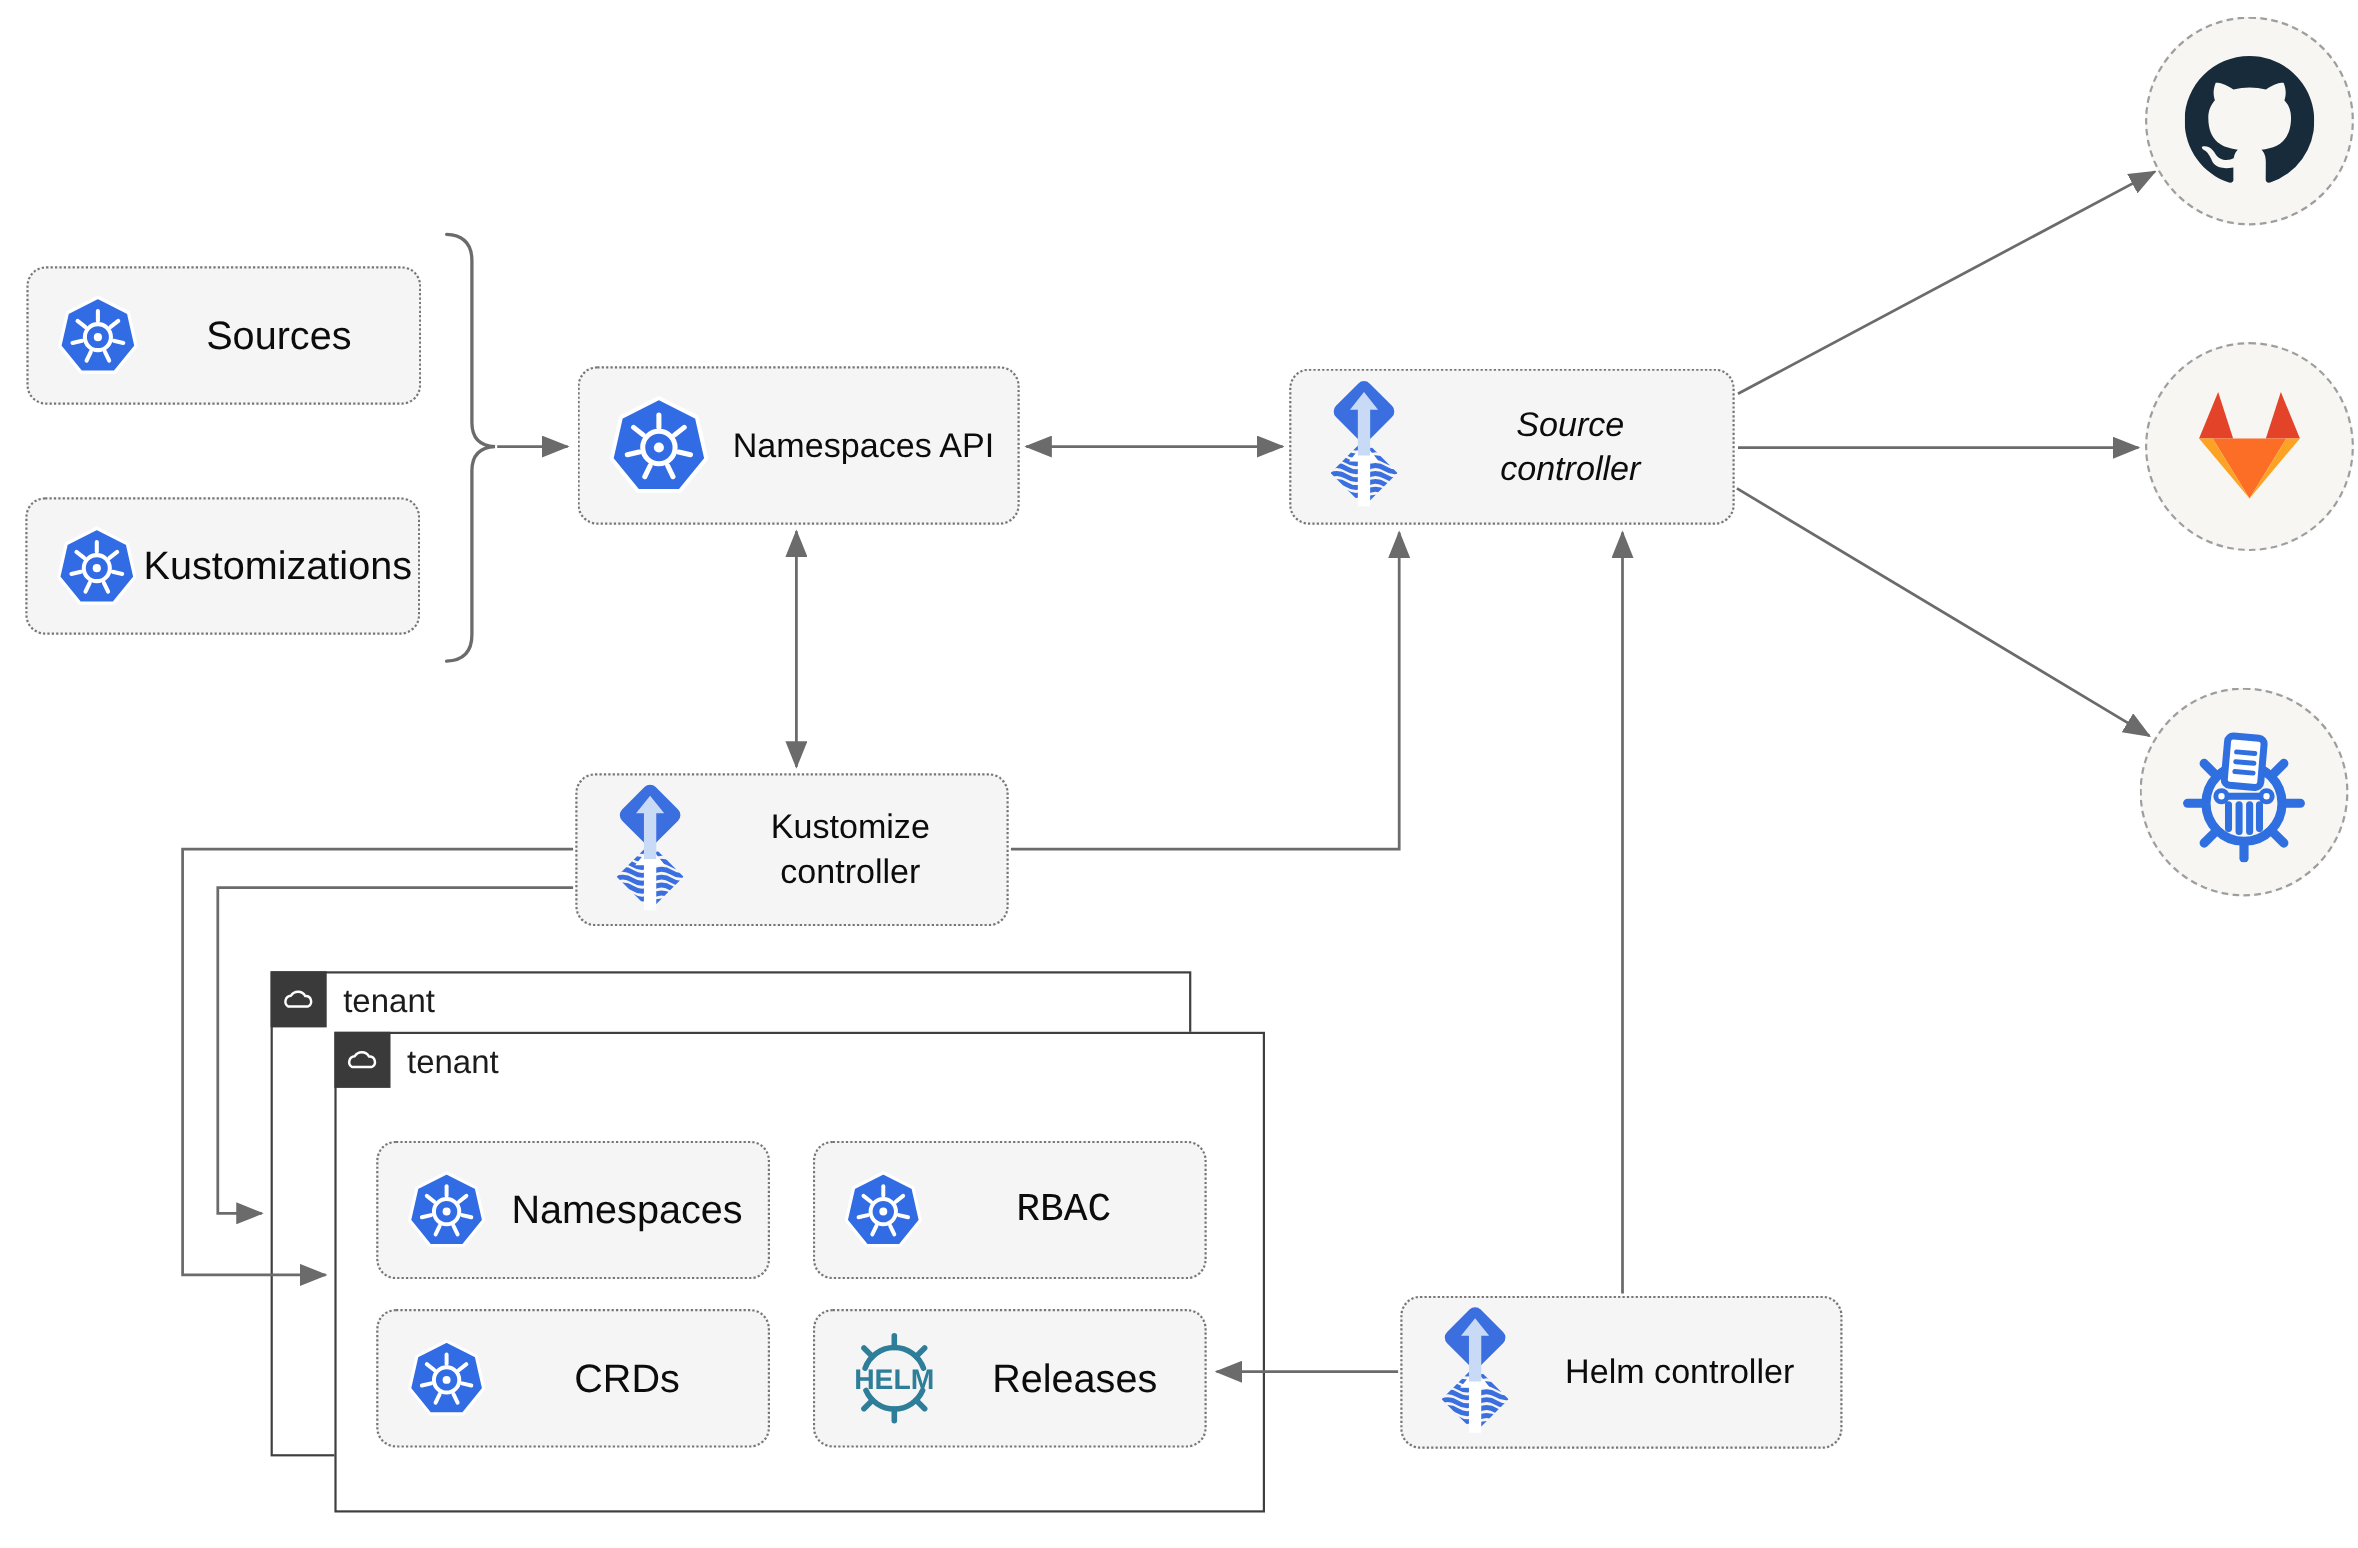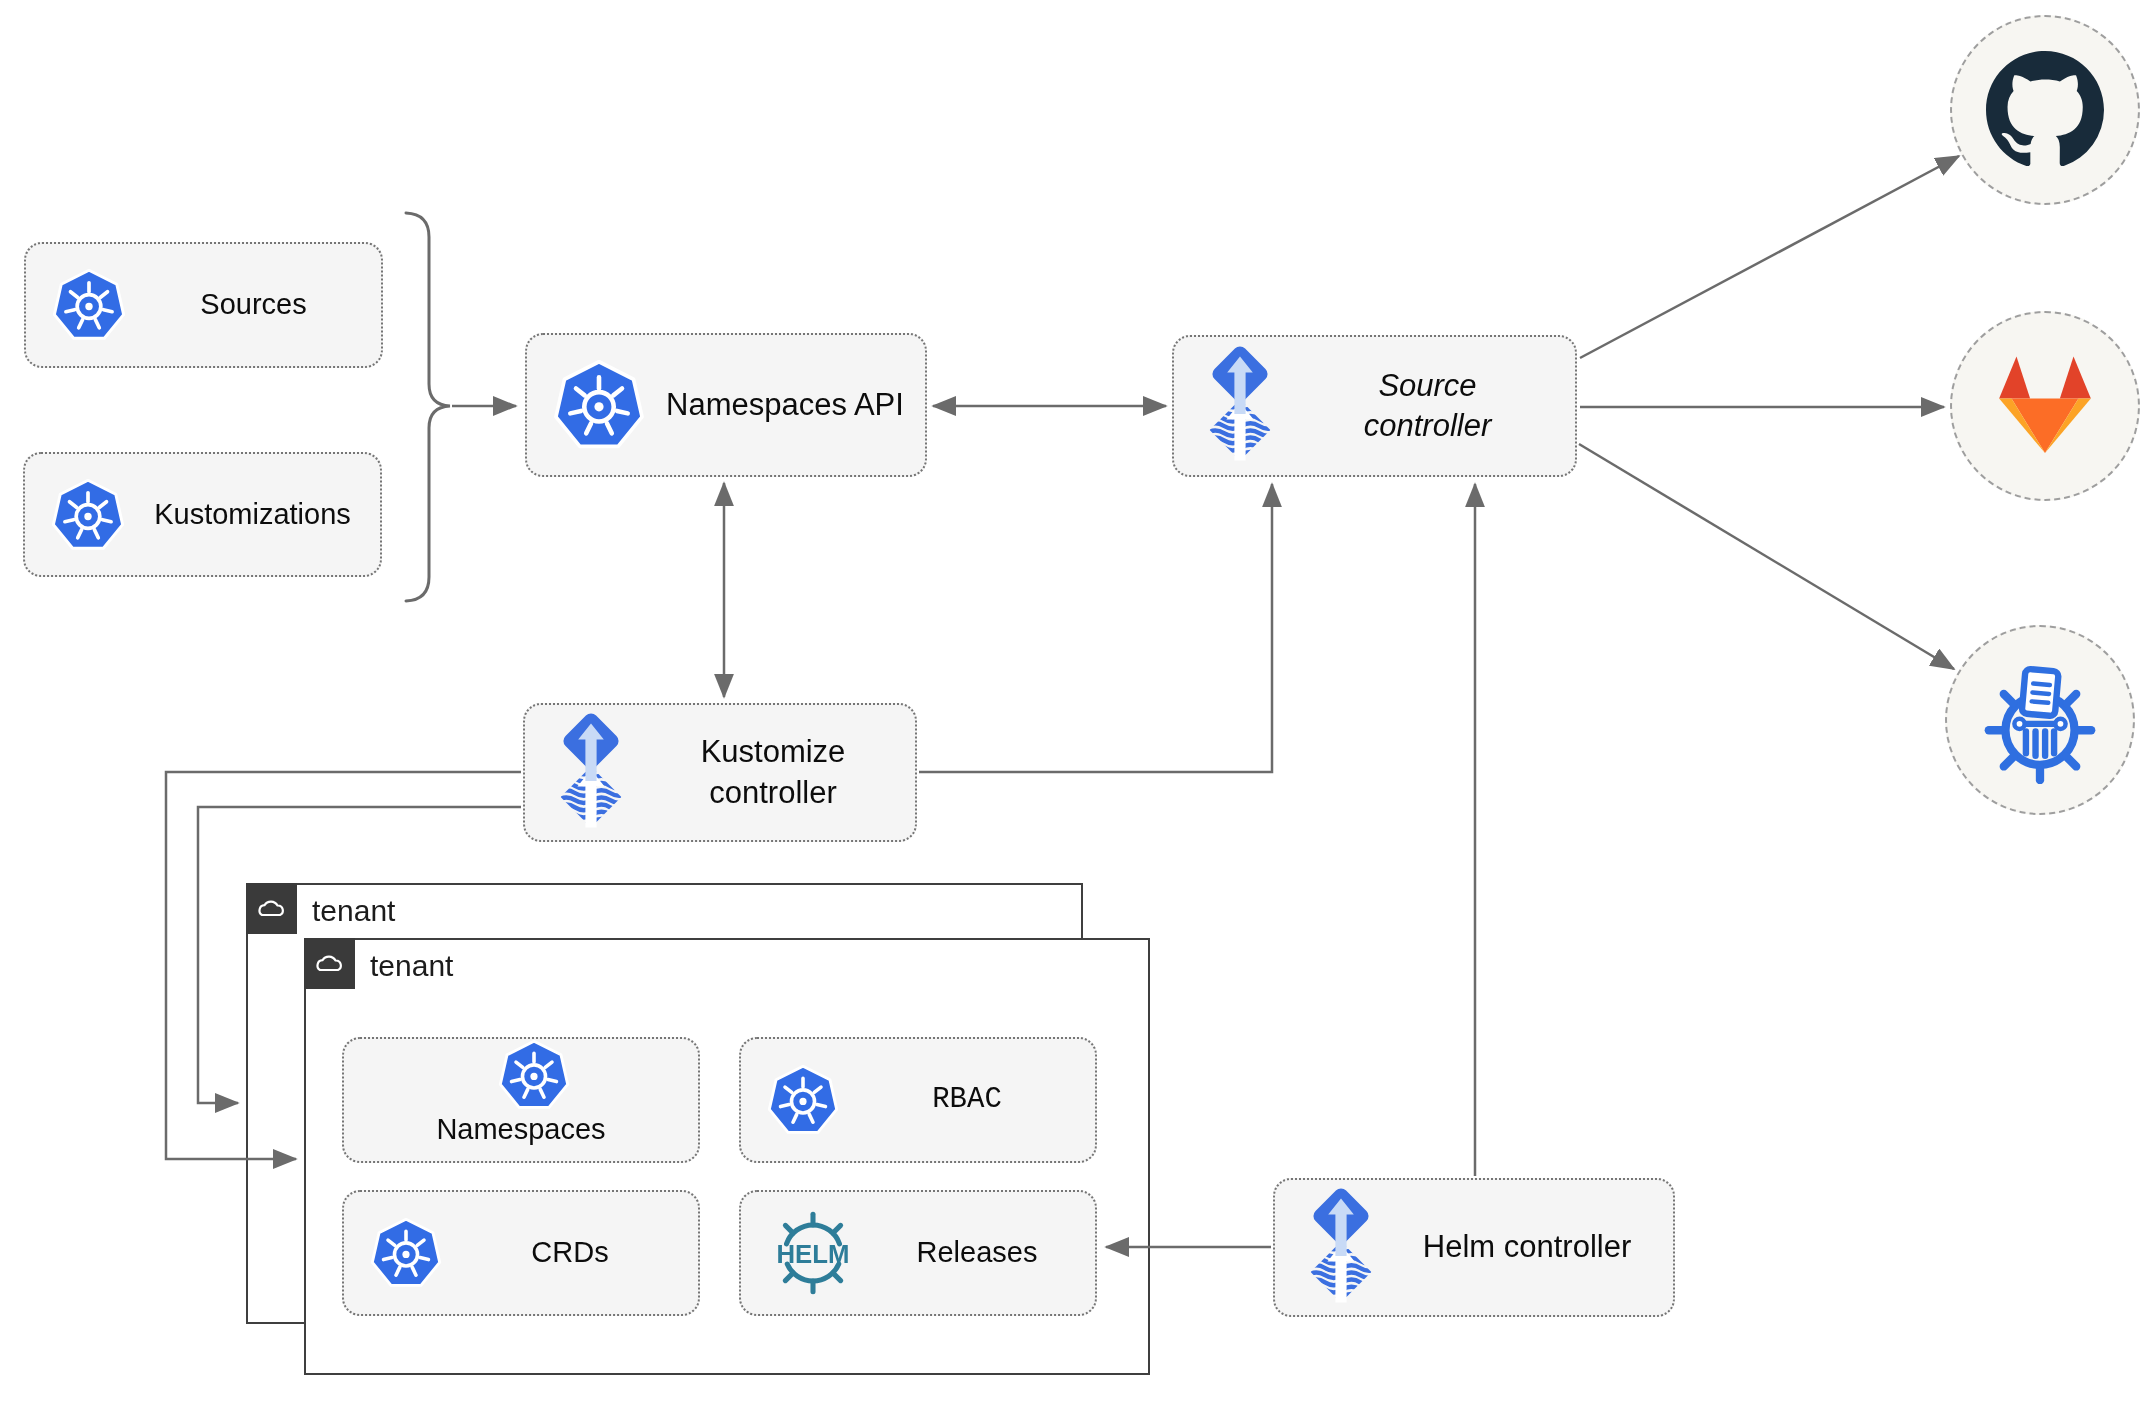--- a/index.html
+++ b/index.html
@@ -2,21 +2,21 @@
 <html><head>
 <meta charset="utf-8">
 <style>
   html,body{margin:0;padding:0;background:#fff;}
   .canvas{position:relative;width:2144px;height:1407px;background:#ffffff;
           font-family:"Liberation Sans",sans-serif;overflow:hidden;}
 
   
   .node{position:absolute;background:#f5f5f5;border:2.5px dotted #757575;border-radius:18px;
         display:flex;align-items:center;box-sizing:border-box;z-index:3;}
-  .node .lbl{flex:1;text-align:center;font-size:29px;color:#0c0c0c;line-height:1.3;}
+  .node .lbl{flex:1;text-align:center;font-size:36px;color:#0c0c0c;line-height:1.3;}
   .node.big .lbl{font-size:31px;}
   .ic{flex:none;margin-left:26px;}
 
   
   .tenant{position:absolute;background:#ffffff;border:2.5px solid #3f3f3f;box-sizing:border-box;}
   .tenant-back{z-index:1;}
   .tenant-front{z-index:2;}
   .tab{position:absolute;top:-2.5px;left:-2.5px;width:51px;height:51px;background:#3a3a3a;
        display:flex;align-items:center;justify-content:center;}
   .tenant-label{position:absolute;top:0;left:64px;height:51px;display:flex;align-items:center;
@@ -176,21 +176,21 @@
     <span class="lbl" style="max-width:215px;margin:0 auto;">Kustomize controller</span>
   </div>
 
   <div class="node big" style="left:1273px;top:1178px;width:402px;height:139px;">
     <svg class="ic" width="80" height="122">
         <use href="#sym-flux"></use>
       </svg>
     <span class="lbl" style="max-width:215px;margin:1px auto;">Helm controller</span>
   </div>
 
-  <div class="node" style="left:342px;top:1037px;width:358px;height:126px;flex-direction:column;">
+  <div class="node" style="left:342px;top:1037px;width:358px;height:126px;">
     <svg class="ic" width="72" height="72">
         <use href="#sym-k8s"></use>
       </svg>
     <span class="lbl">Namespaces</span>
   </div>
 
   <div class="node" style="left:739px;top:1037px;width:358px;height:126px;font-family:Liberation Mono, monospace;">
     <svg class="ic" width="72" height="72">
         <use href="#sym-k8s"></use>
       </svg>

